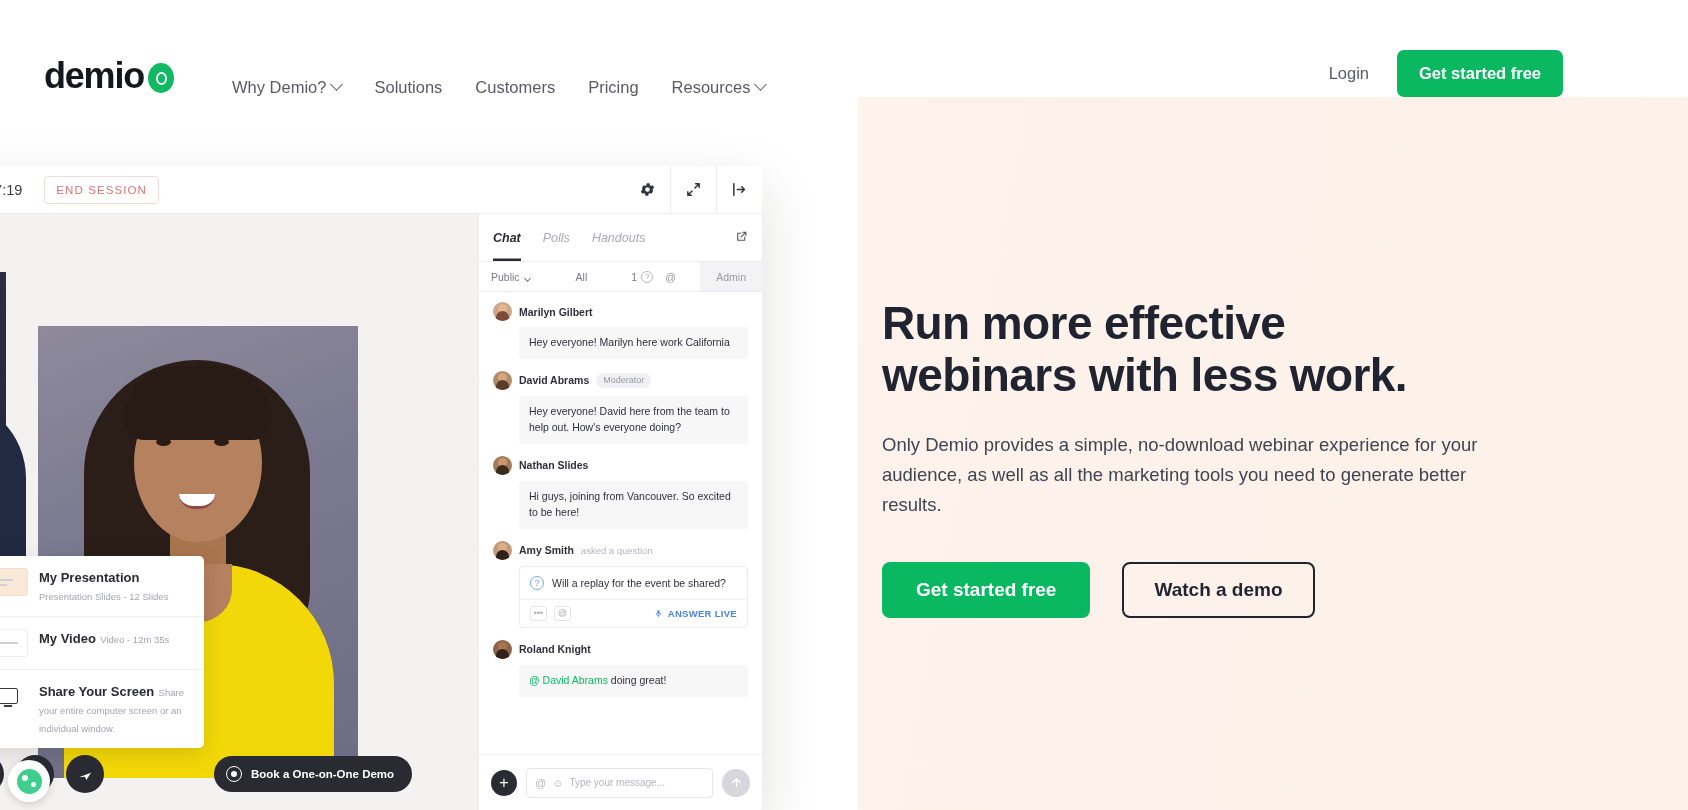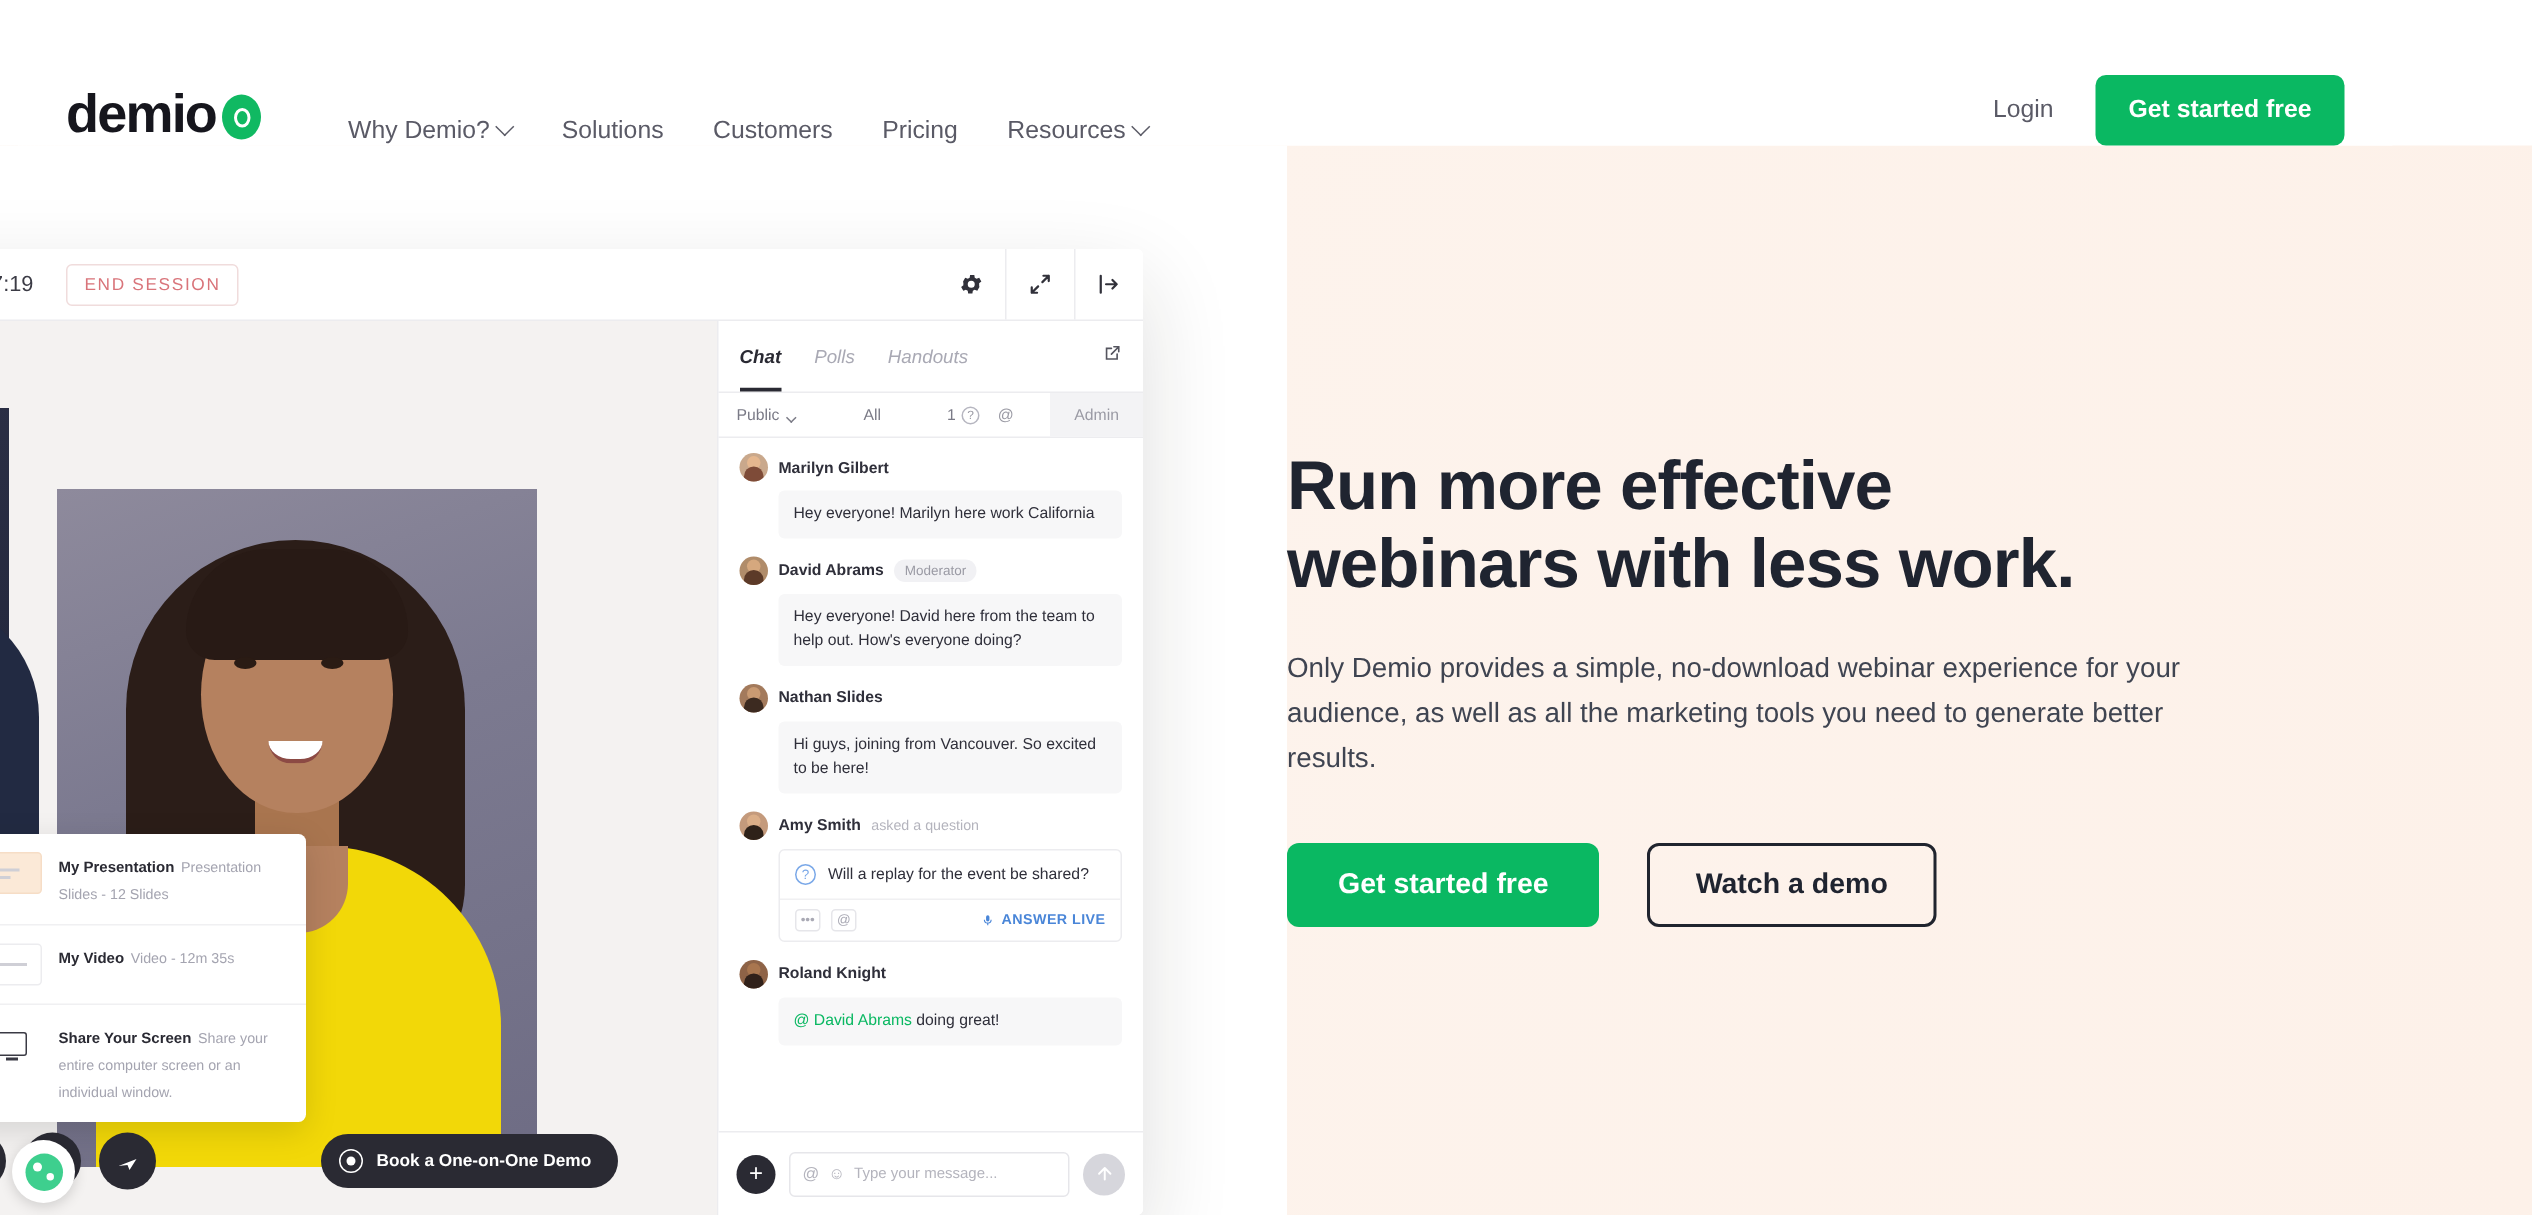--- a/index.html
+++ b/index.html
@@ -70,21 +70,21 @@
     background: linear-gradient(100deg, #fdf6f0 0%, #fdf3ec 45%, #fdf1e9 100%);
     overflow: hidden;
   }
   .hero-left-white {
     position: absolute; left: 0; top: 0; width: 858px; height: 713px;
     background: #ffffff;
   }
 
   
   .hero-copy {
-    position: absolute; left: 858px; top: 200px; width: 640px;
+    position: absolute; left: 882px; top: 200px; width: 640px;
   }
   .hero-title {
     font-size: 46px; font-weight: bold; line-height: 1.14;
     color: #1f2430; letter-spacing: -0.6px;
     max-width: 580px;
   }
   .hero-sub {
     margin-top: 28px;
     font-size: 18.5px; line-height: 1.62; color: #3f4451;
     max-width: 600px;
@@ -204,21 +204,21 @@
   .share-thumb {
     flex: 0 0 40px; width: 40px; height: 28px; border-radius: 3px;
     border: 1px solid #ececef; background: #ffffff;
     display:flex; align-items:center; justify-content:center;
     overflow: hidden;
   }
   .share-thumb.pres { background: #fbe9d7; border-color: #f6ddc6; }
   .thumb-lines { width: 26px; }
   .thumb-lines i { display:block; height: 2px; background: #cfcfd6; margin: 3px 0; }
   .share-txt { min-width: 0; }
-  .share-title { font-size: 10px; font-weight: bold; color: #2a2a33; }
+  .share-title { font-size: 13px; font-weight: bold; color: #2a2a33; }
   .share-desc { font-size: 9.5px; color: #a4a4b0; margin-top: 3px; line-height: 1.4; }
   .monitor-ic { width: 20px; height: 16px; border: 1.8px solid #3a3a44; border-radius: 2px; position: relative; }
   .monitor-ic::after { content:""; position:absolute; left: 5px; top: 16px; width: 8px; height: 2.4px; background: #3a3a44; }
 
   
   .ctrl-bar {
     position: absolute; left: 0; bottom: 0; width: 600px; height: 72px;
     display: flex; align-items: center; padding-left: 88px; gap: 12px;
   }
   .ctrl-btn {

